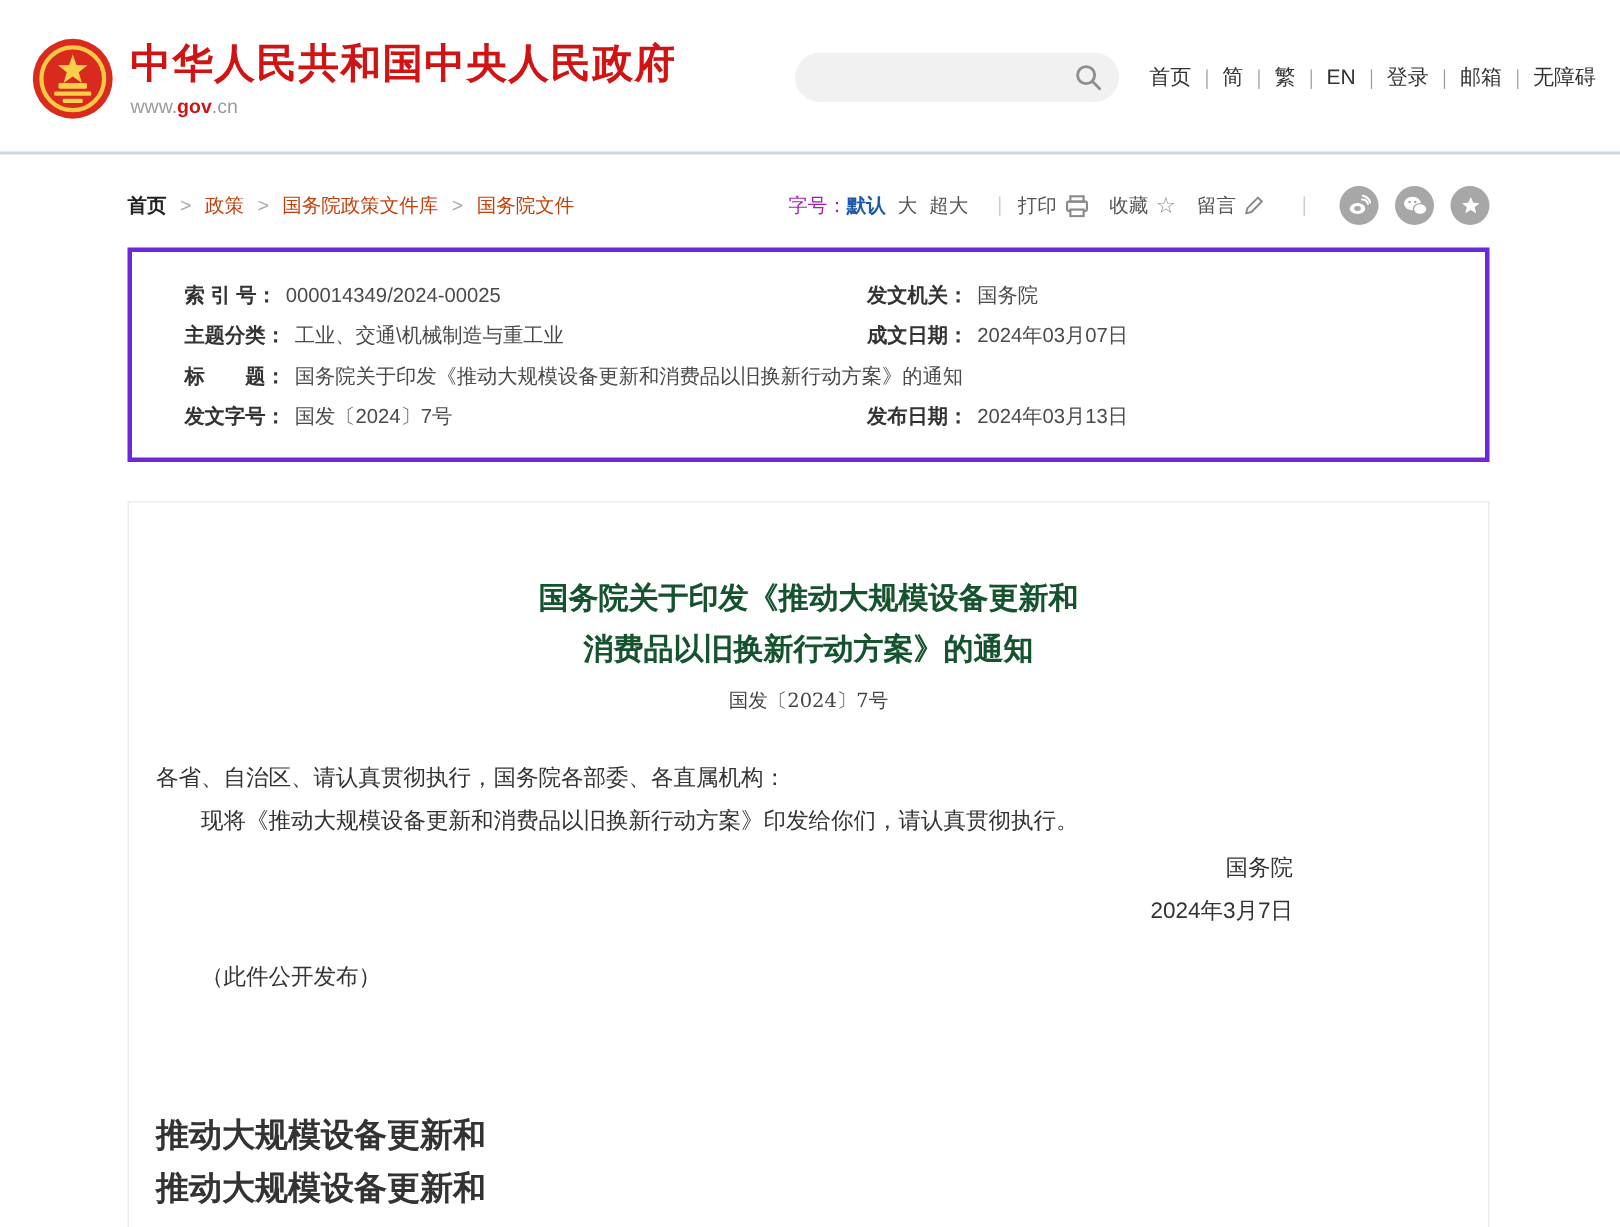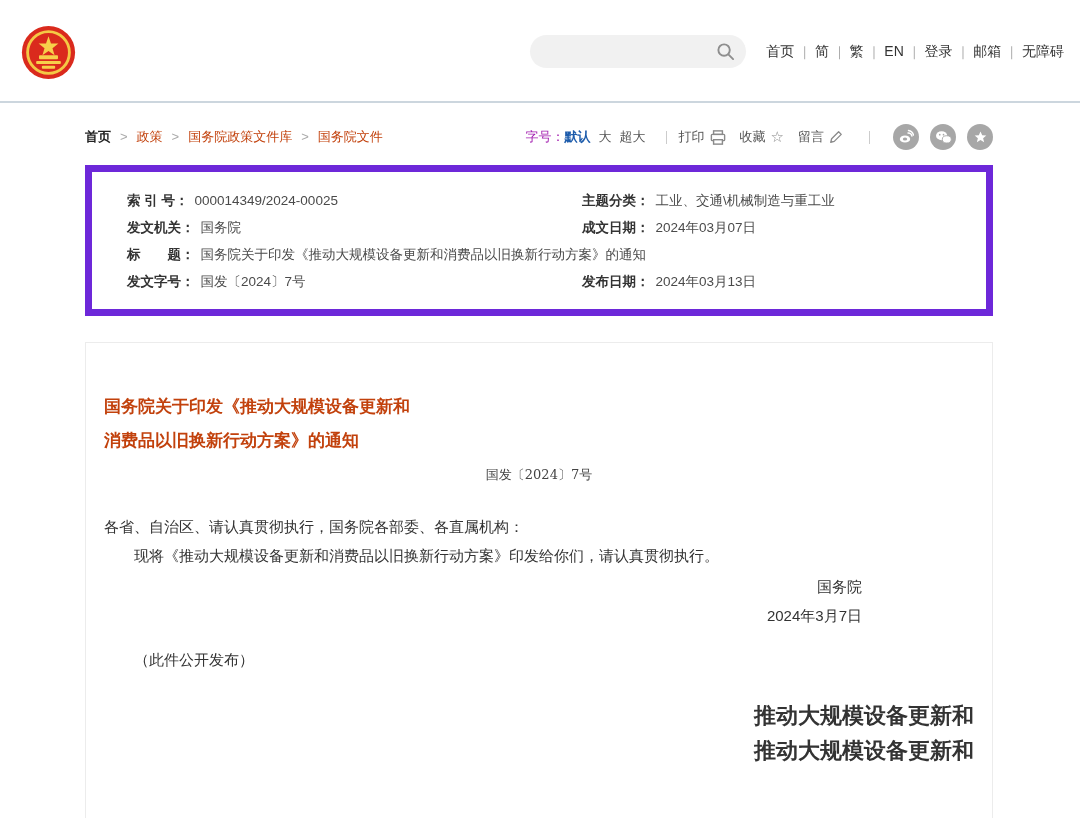--- a/index.html
+++ b/index.html
@@ -44,57 +44,61 @@
     color:#555; }
   .tb-act .glyph { margin-left:5px; color:#8a8a8a; display:inline-flex; }
   .star-glyph { font-size:15px; line-height:1; color:#9a9a9a;
     font-family:"DejaVu Sans",sans-serif; }
   .circles { display:flex; align-items:center; }
   .circle { width:26px; height:26px; border-radius:50%; background:#a7a7a7;
     display:flex; align-items:center; justify-content:center; margin-left:11px;
     cursor:pointer; }
 
   
-  .meta-box { width:908px; margin:14px 0 0 85px; border:7px solid #6d28d9;
+  .meta-box { width:908px; margin:14px 0 0 85px; border:3px solid #6d28d9;
     background:#fff; padding:15px 0 14px 35px; font-size:13.5px; }
   .meta-grid { display:grid; grid-template-columns:455px 1fr; }
   .meta-cell { line-height:27px; white-space:nowrap; }
   .meta-cell.span2 { grid-column:1 / -1; }
   .m-label { font-weight:bold; color:#333; margin-right:6px; }
   .m-value { color:#4a4a4a; }
 
   
   .doc-box { width:908px; margin:26px 0 0 85px; border:1px solid #ececec;
     background:#fff; padding:46px 18px 40px; height:560px; overflow:hidden; }
   .doc-title { font-family:"DejaVu Serif","Liberation Serif",serif; font-weight:bold;
-    font-size:17px; color:#c2410c; line-height:34px; }
+    font-size:20px; color:#14532d; text-align:center; line-height:34px; }
   .doc-number { font-family:"DejaVu Serif","Liberation Serif",serif; font-size:13px;
     color:#444; text-align:center; margin-top:9px; }
   .doc-body { font-size:15px; line-height:29px; color:#333; margin-top:28px; }
   .indent { text-indent:2em; }
   .sig-block { text-align:right; padding-right:112px; margin-top:2px; }
   .pub-note { margin-top:15px; }
   .doc-subtitle { font-family:"DejaVu Serif","Liberation Serif",serif;
-    font-weight:bold; font-size:22px; color:#333; text-align:right;
-    line-height:35px; margin-top:24px; }
+    font-weight:bold; font-size:22px; color:#333; text-align:left;
+    line-height:35px; margin-top:74px; }
 </style>
 </head>
 <body>
 
 <header class="site-header">
   <div class="brand">
     <div class="emblem">
       <svg viewBox="0 0 60 60" width="57" height="57">
         <circle cx="30" cy="30" r="28" fill="#da2a1d"></circle>
         <circle cx="30" cy="30" r="22" fill="none" stroke="#f4c945" stroke-width="3"></circle>
         <path d="M30 13 l2.6 7.4 7.8.2 -6.2 4.8 2.2 7.5 -6.4-4.4 -6.4 4.4 2.2-7.5 -6.2-4.8 7.8-.2z" fill="#f7d04a"></path>
         <rect x="20" y="33" width="20" height="4" rx="1" fill="#f7d04a"></rect>
         <rect x="17" y="39" width="26" height="3" rx="1" fill="#f7d04a"></rect>
         <rect x="23" y="44" width="14" height="3" rx="1" fill="#f7d04a"></rect>
       </svg>
+    </div>
+    <div class="brand-text">
+      <div class="site-title">中华人民共和国中央人民政府</div>
+      <div class="site-url"><span>www.</span><span class="gov">gov</span><span>.cn</span></div>
     </div>
   </div>
   <div class="header-right">
     <div class="search-pill">
       <input type="text" style="">
       <span class="mag">
         <svg width="19" height="19" viewBox="0 0 20 20">
           <circle cx="8.5" cy="8.5" r="6" fill="none" stroke="#8e8e8e" stroke-width="2"></circle>
           <line x1="13" y1="13" x2="18" y2="18" stroke="#8e8e8e" stroke-width="2" stroke-linecap="round"></line>
         </svg>
@@ -173,24 +177,24 @@
     </span>
   </div>
 </div>
 
 <section class="meta-box">
   <div class="meta-grid">
     <div class="meta-cell">
       <span class="m-label">索 引 号：</span><span class="m-value">000014349/2024-00025</span>
     </div>
     <div class="meta-cell">
+      <span class="m-label">发文机关：</span><span class="m-value">国务院</span>
+    </div>
+    <div class="meta-cell">
       <span class="m-label">主题分类：</span><span class="m-value">工业、交通\机械制造与重工业</span>
-    </div>
-    <div class="meta-cell">
-      <span class="m-label">发文机关：</span><span class="m-value">国务院</span>
     </div>
     <div class="meta-cell">
       <span class="m-label">成文日期：</span><span class="m-value">2024年03月07日</span>
     </div>
     <div class="meta-cell span2">
       <span class="m-label">标　　题：</span><span class="m-value">国务院关于印发《推动大规模设备更新和消费品以旧换新行动方案》的通知</span>
     </div>
     <div class="meta-cell">
       <span class="m-label">发文字号：</span><span class="m-value">国发〔2024〕7号</span>
     </div>

